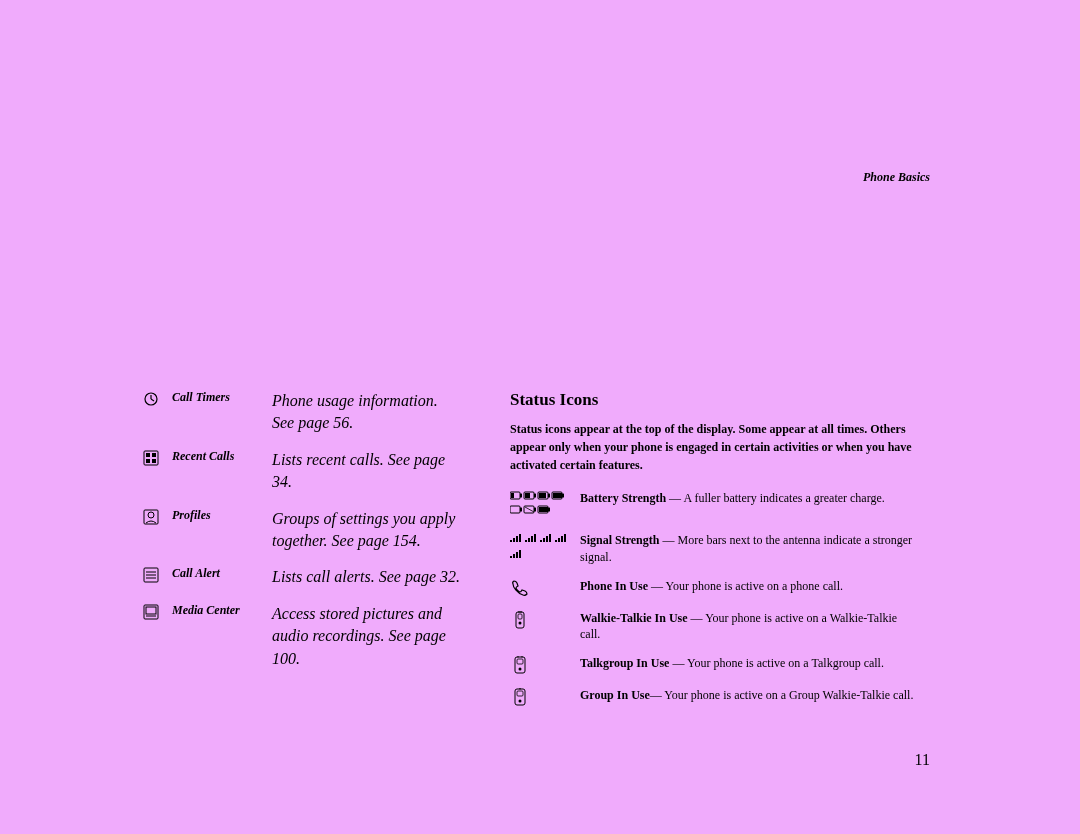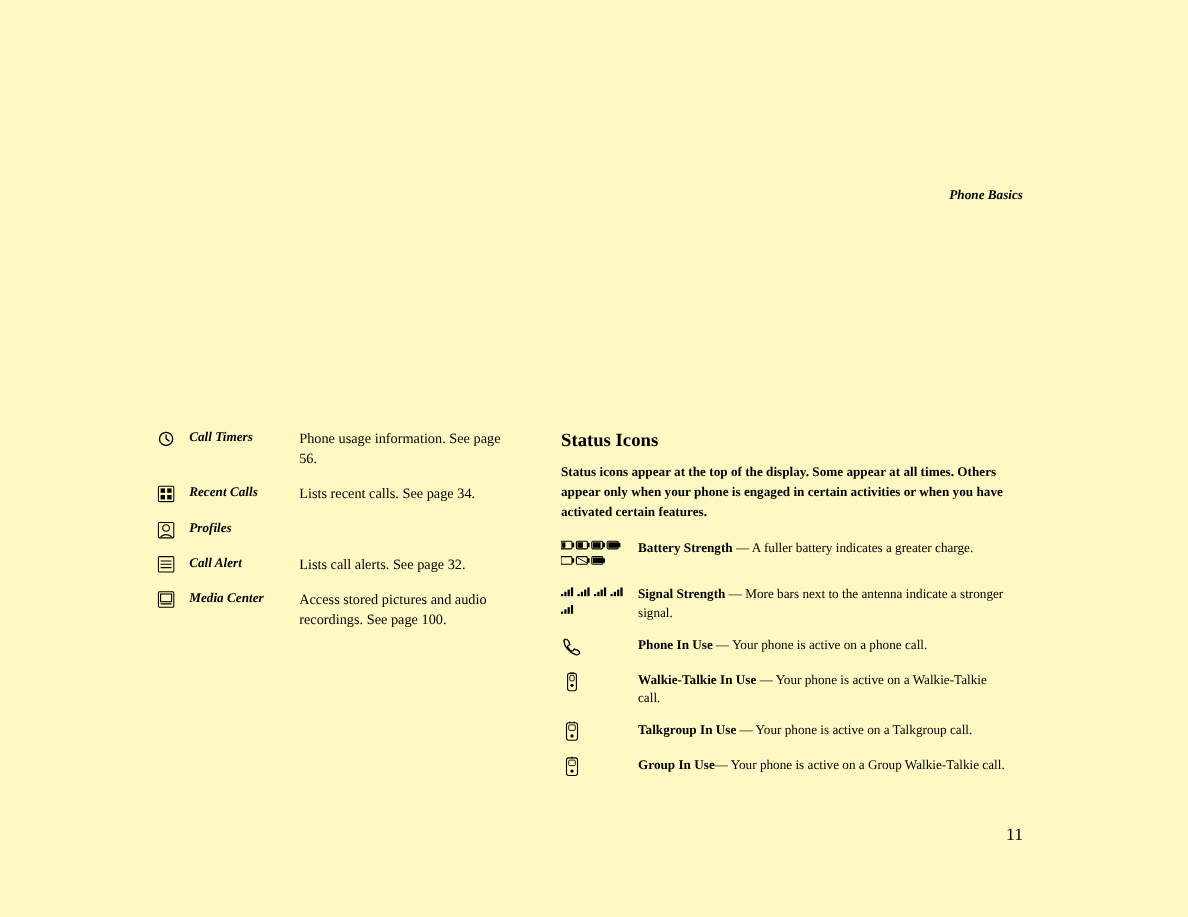--- a/index.html
+++ b/index.html
@@ -14,21 +14,21 @@
       background: #ffffff;
       font-family: 'Times New Roman', Times, serif;
       font-size: 12px;
       color: #000000;
       overflow: hidden;
     }
 
     .page {
       width: 1080px;
       height: 834px;
-      background: #fef9c3;
+      background: #f0abfc;
       position: relative;
       display: flex;
       flex-direction: column;
       align-items: center;
     }
 
     .content-area {
       width: 780px;
       margin-top: 180px;
       display: flex;
@@ -60,23 +60,24 @@
 
     .menu-label {
       font-weight: bold;
       font-size: 12px;
       min-width: 90px;
       flex-shrink: 0;
       font-style: italic;
     }
 
     .menu-description {
-      font-size: 13px;
+      font-size: 16px;
       line-height: 1.4;
       flex: 1;
+      font-style: italic;
     }
 
     
     .right-column {
       flex: 1;
     }
 
     .section-title {
       font-size: 17px;
       font-weight: bold;
@@ -174,20 +175,21 @@
 
       <div class="menu-item">
         <div class="menu-icon">
           <svg width="16" height="16" viewBox="0 0 16 16">
               <rect x="1" y="1" width="14" height="14" rx="1" fill="none" stroke="#000" stroke-width="1"></rect>
               <circle cx="8" cy="6" r="3" fill="none" stroke="#000" stroke-width="1"></circle>
               <path d="M3 14 Q8 10 13 14" fill="none" stroke="#000" stroke-width="1"></path>
             </svg>
         </div>
         <div class="menu-label">Profiles</div>
+        <div class="menu-description">Groups of settings you apply together. See page 154.</div>
       </div>
 
       <div class="menu-item">
         <div class="menu-icon">
           <svg width="16" height="16" viewBox="0 0 16 16">
               <rect x="1" y="1" width="14" height="14" rx="1" fill="none" stroke="#000" stroke-width="1"></rect>
               <line x1="3" y1="5" x2="13" y2="5" stroke="#000" stroke-width="1"></line>
               <line x1="3" y1="8" x2="13" y2="8" stroke="#000" stroke-width="1"></line>
               <line x1="3" y1="11" x2="13" y2="11" stroke="#000" stroke-width="1"></line>
             </svg>

